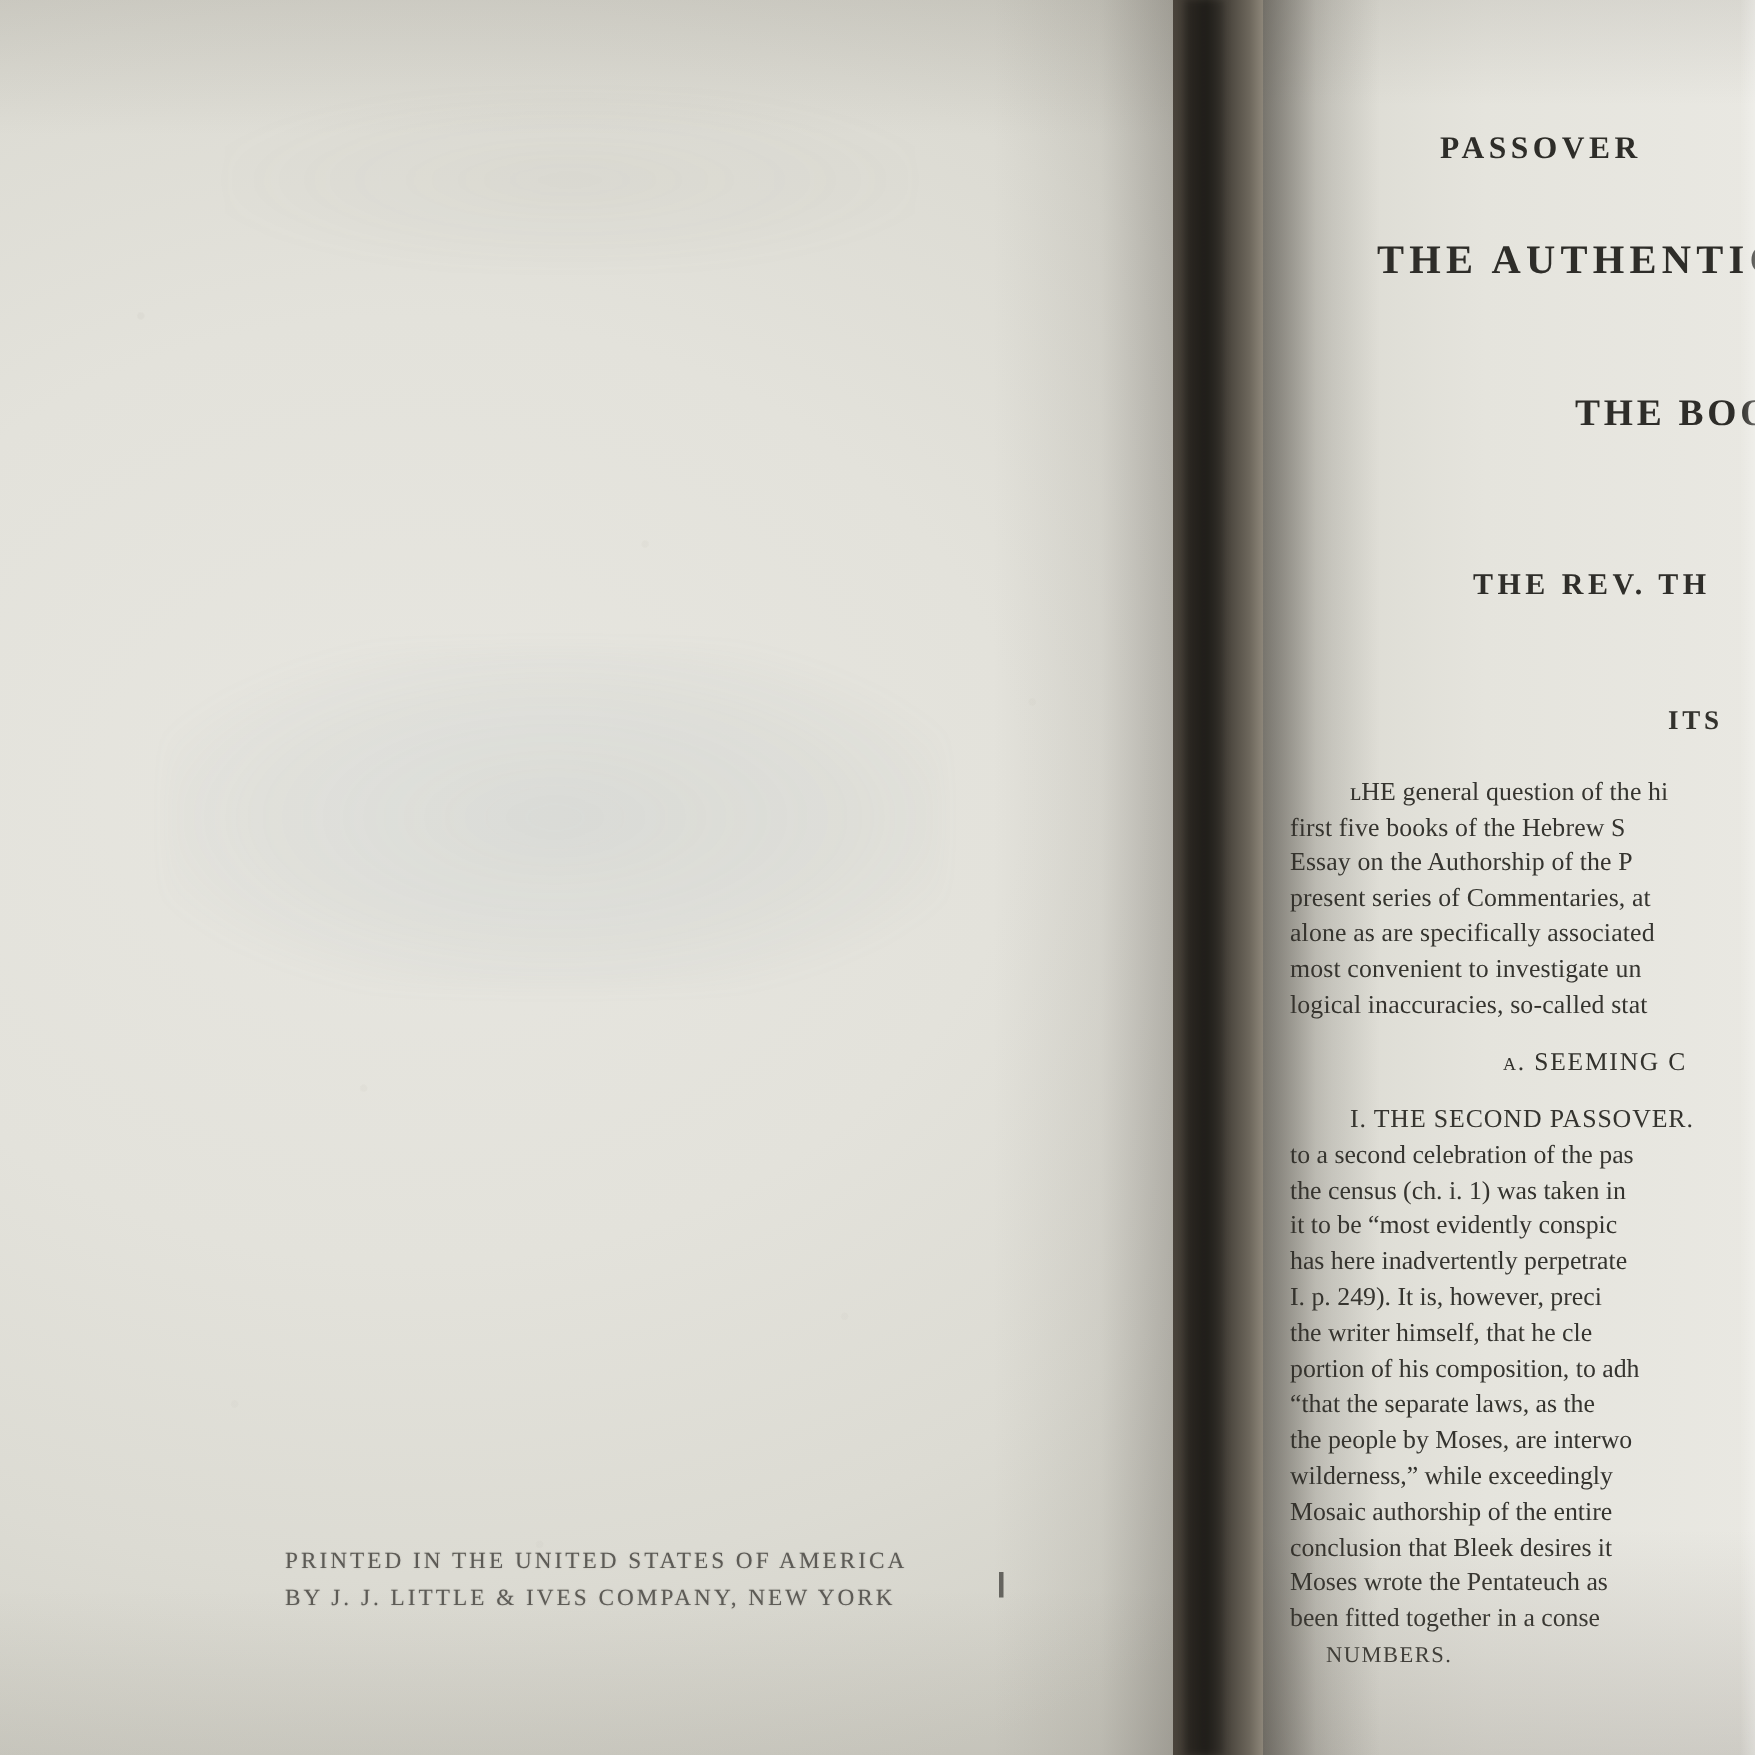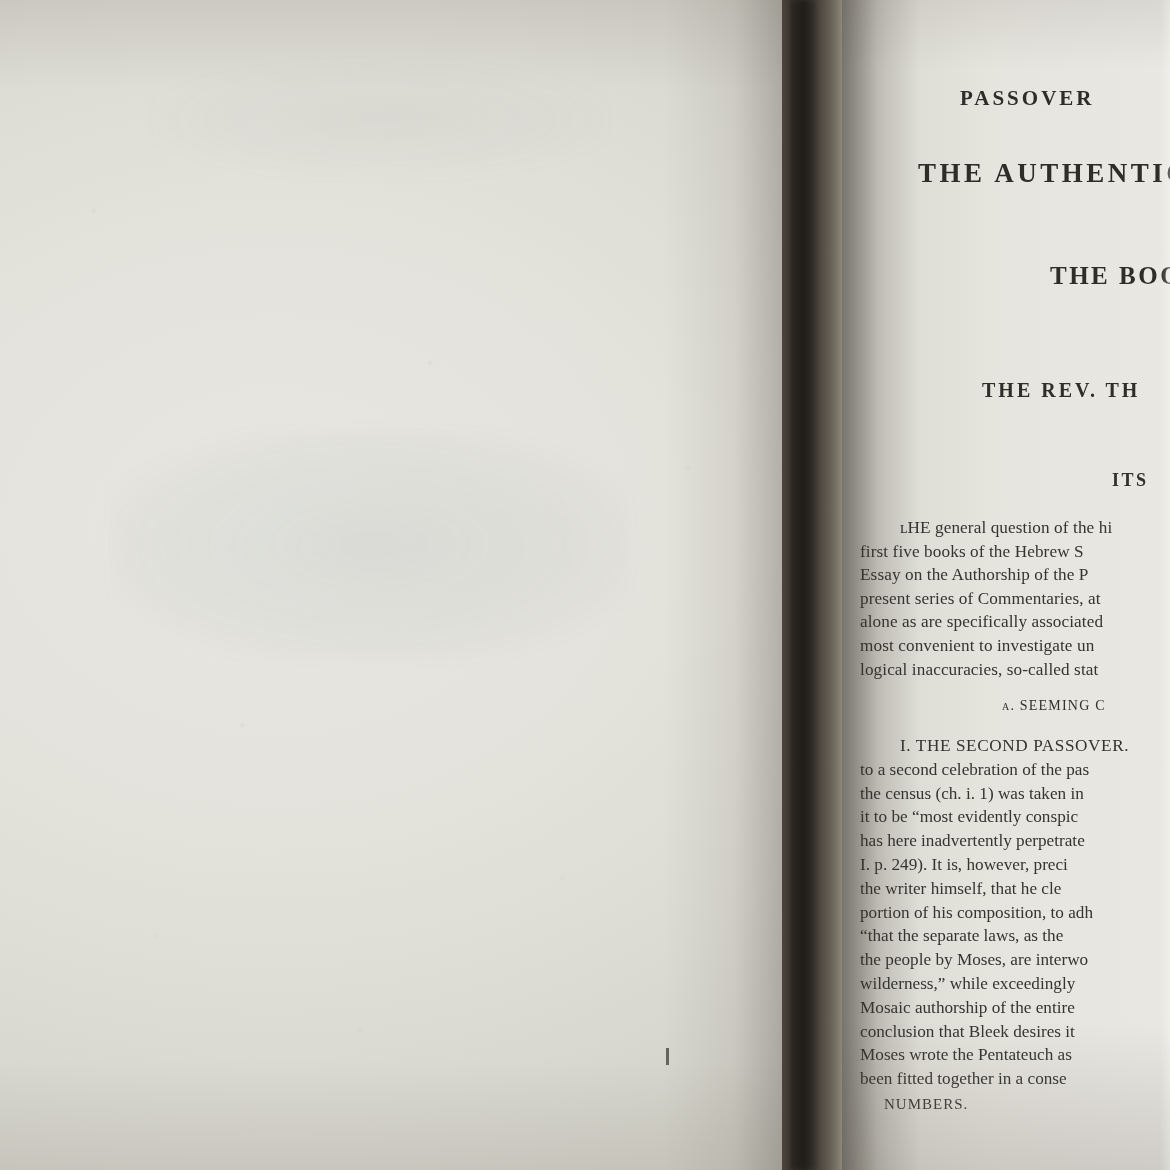--- a/index.html
+++ b/index.html
@@ -211,21 +211,21 @@
   }
   .body-block .ln {
     white-space: nowrap;
     display: block;
   }
   .body-block .ln.indent { padding-left: 40px; }
 
   .sub-a {
     position: absolute;
     left: 160px; top: 698px;
-    font-size: 14px;
+    font-size: 17px;
     letter-spacing: 1.2px;
     font-variant: small-caps;
     color: #32312c;
   }
   .body-block2 {
     position: absolute;
     left: 18px;
     top: 734px;
     width: 340px;
     font-size: 17.2px;
@@ -258,20 +258,24 @@
 </head>
 <body>
 
 <div id="page">
 
   <div class="left-page">
     <div class="paper-noise"></div>
     <div class="ghost-smudge2"></div>
     <div class="ghost-smudge"></div>
 
+    <div class="colophon">
+      <div>PRINTED IN THE UNITED STATES OF AMERICA</div>
+      <div>BY J. J. LITTLE &amp; IVES COMPANY, NEW YORK</div>
+    </div>
     <div class="colophon-mark"></div>
 
     <div class="left-top-shade"></div>
     <div class="left-bottom-shade"></div>
     <div class="left-gutter-shade"></div>
   </div>
 
   <div class="gutter"></div>
   <div class="gutter-dark"></div>
 

